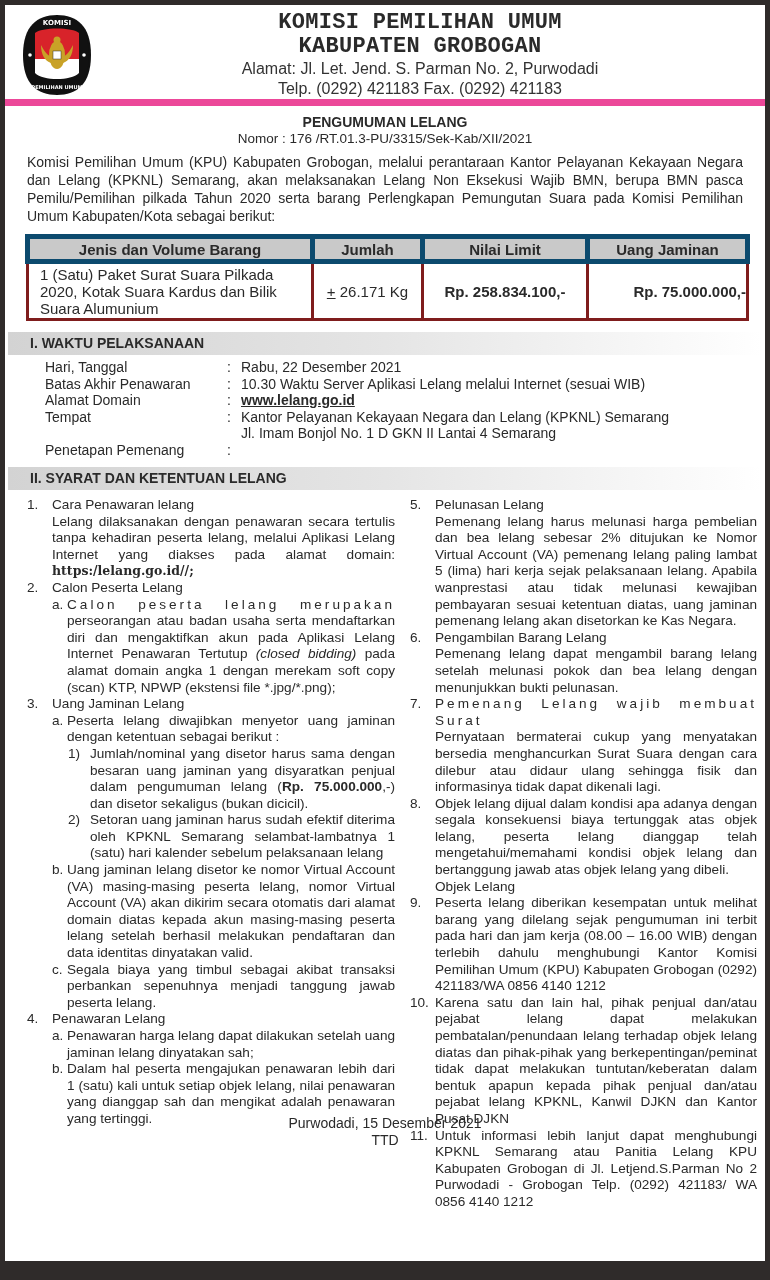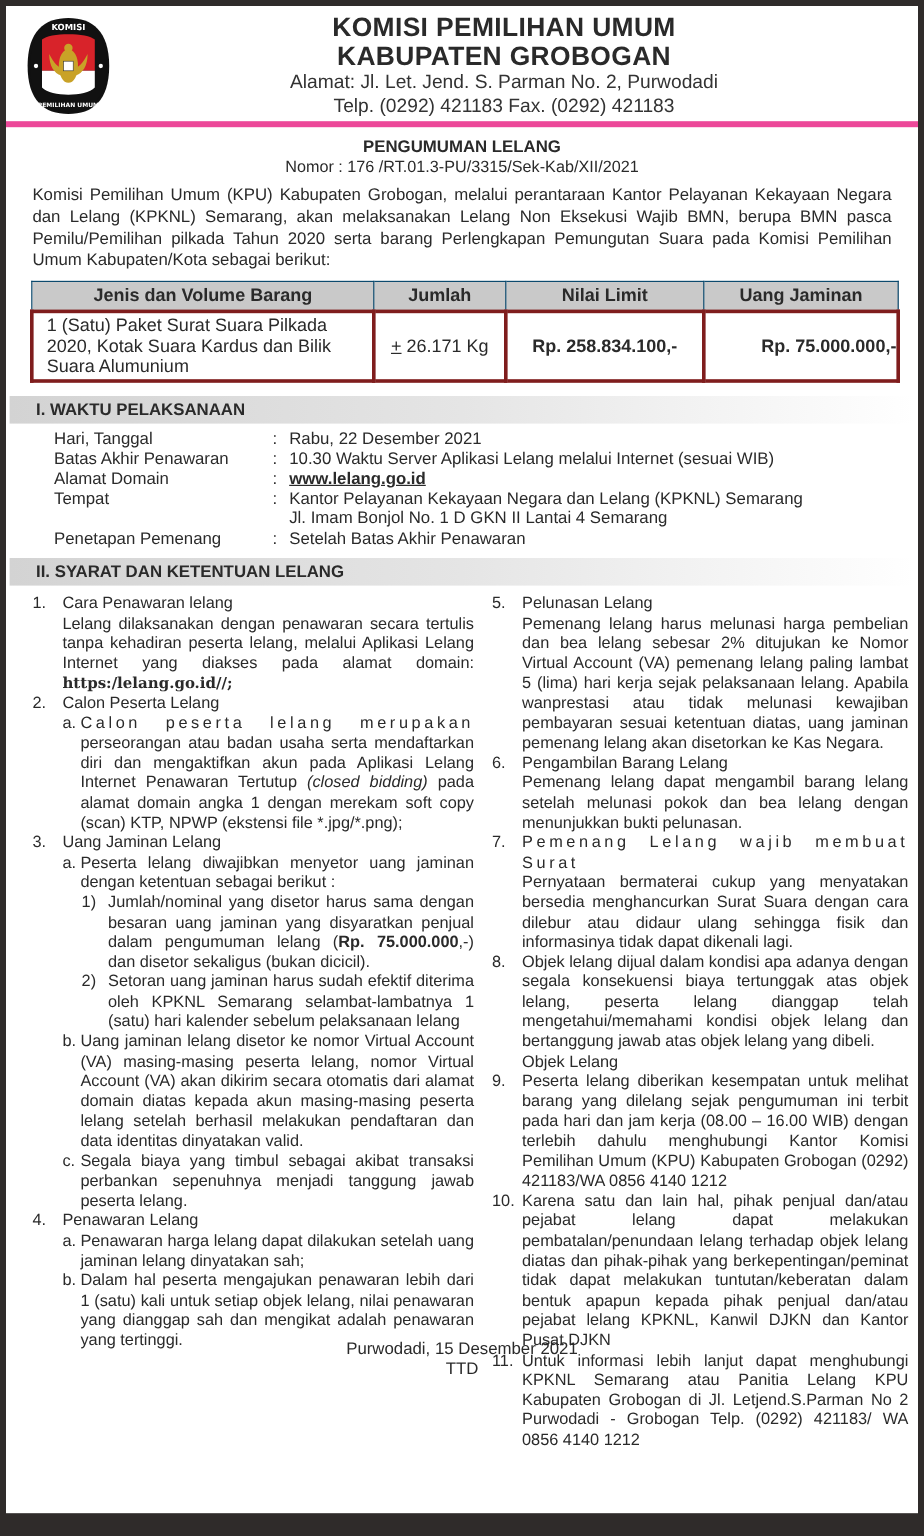--- a/index.html
+++ b/index.html
@@ -5,43 +5,43 @@
   * { box-sizing: border-box; margin: 0; padding: 0; }
   html, body { width: 770px; height: 1280px; background: #fff; overflow: hidden; }
   body { font-family: "Liberation Sans", sans-serif; color: #2a2a2a; }
 
   .frame {
     position: absolute; left: 0; top: 0; width: 770px; height: 1280px;
     border: 5px solid #2f2b2a; background: #fff;
   }
   .header {
     position: absolute; left: 0; top: 0; width: 760px; height: 101px;
-    border-bottom: 5px solid #ec4899;
+    border-bottom: 7px solid #ec4899;
   }
   .logo { position: absolute; left: 16px; top: 8px; width: 72px; height: 84px; }
   .hdr-text { position: absolute; left: 110px; right: 40px; top: 6px; text-align: center; }
   .hdr-title {
-    font-family: Liberation Sans, sans-serif; font-weight: bold; font-size: 22px;
+    font-family: Liberation Mono, monospace; font-weight: bold; font-size: 22px;
     line-height: 24px; color: #2a2a2a; letter-spacing: 0.3px;
   }
   .hdr-addr { font-size: 16px; line-height: 20px; color: #333; }
 
   .content { position: absolute; left: 0; top: 101px; width: 760px; }
 
   .ann-title { text-align: center; font-weight: bold; font-size: 14px; margin-top: 8px; line-height: 16px; }
   .ann-number { text-align: center; font-size: 13.5px; line-height: 17px; }
   .intro {
     margin: 6px 22px 0 22px; font-size: 14px; line-height: 18px; text-align: justify;
   }
 
   table.items {
     margin: 9px 0 0 20px; width: 725px; border-collapse: collapse; font-size: 15px;
   }
   table.items th {
-    background: #c9c9c9; border: 1px solid #0c4a6e; font-weight: bold; height: 25px;
+    background: #c9c9c9; border: 5px solid #0c4a6e; font-weight: bold; height: 25px;
     font-size: 15px; color: #2a2a2a;
   }
   table.items td { border: 3px solid #7f1d1d; height: 58px; vertical-align: middle; line-height: 17px; }
   td.c-jenis { padding-left: 11px; width: 285px; font-size: 15px; }
   td.c-jumlah { text-align: center; width: 110px; }
   td.c-nilai { text-align: center; font-weight: bold; width: 165px; }
   td.c-uang { text-align: right; font-weight: bold; }
   .pm { text-decoration: underline; }
 
   .sec-head {
@@ -154,21 +154,20 @@
         <span class="lbl">Tempat</span>
         <span class="sep">:</span>
         <span class="val">
           <div>Kantor Pelayanan Kekayaan Negara dan Lelang (KPKNL) Semarang</div>
           <div>Jl. Imam Bonjol No. 1 D GKN II Lantai 4 Semarang</div>
         </span>
       </div>
       <div class="row">
         <span class="lbl">Penetapan Pemenang</span>
         <span class="sep">:</span>
-        <span class="val">Setelah Batas Akhir Penawaran</span>
       </div>
     </div>
 
     <div class="sec-head" style="margin-top:9px;">II. SYARAT DAN KETENTUAN LELANG</div>
 
     <div class="cols">
       <div class="col-left">
 
         <div class="item">
           <span class="num">1.</span>

